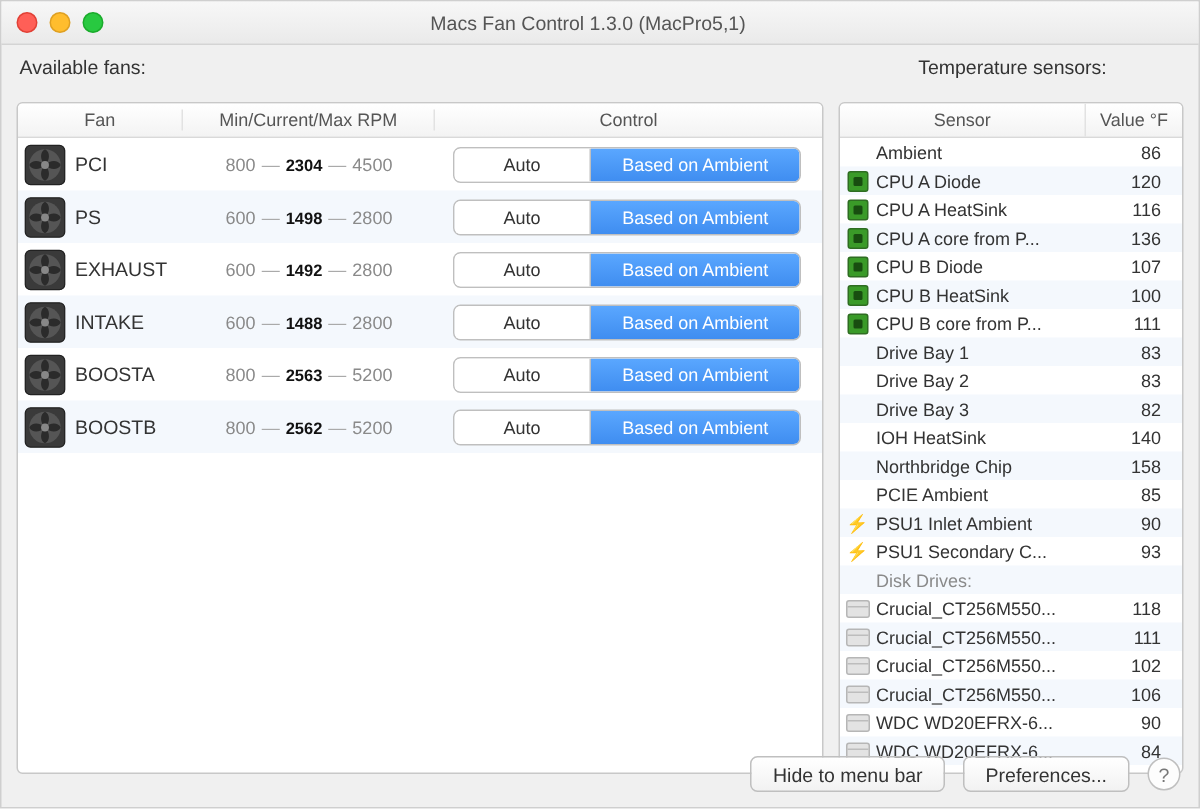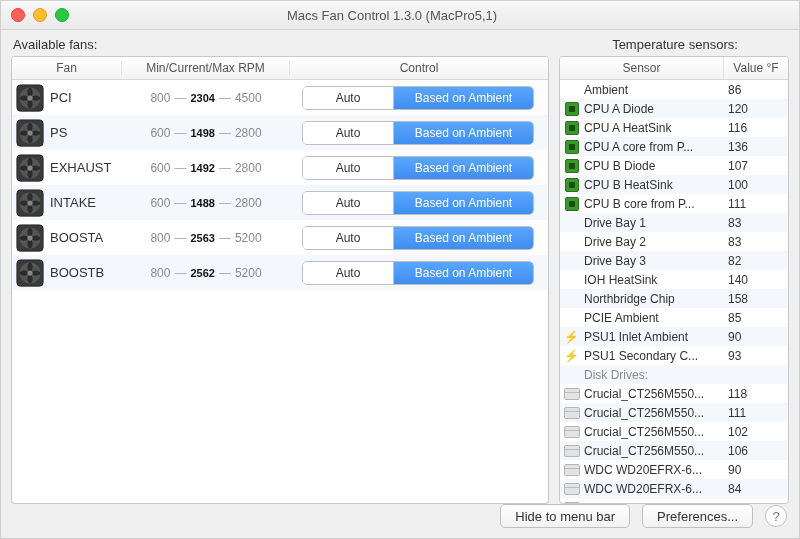--- a/index.html
+++ b/index.html
@@ -5,21 +5,21 @@
   html,body{margin:0;padding:0;font-family:"Helvetica Neue",Helvetica,Arial,sans-serif;font-size:13px;color:#333;background:#efefef;}
   .window{width:800px;height:539px;background:#f0f0f0;position:relative;border:1px solid #cfcfcf;box-sizing:border-box;}
   .titlebar{height:28px;display:flex;align-items:center;position:relative;border-bottom:1px solid #d4d4d4;background:linear-gradient(#f7f7f7,#eaeaea);}
   .tl-dots{display:flex;gap:8px;margin-left:10px;}
   .dot{width:12px;height:12px;border-radius:50%;}
   .dot.red{background:#ff5f57;border:1px solid #e14136;}
   .dot.yel{background:#ffbd2e;border:1px solid #dfa022;}
   .dot.grn{background:#28c940;border:1px solid #1aab2b;}
   .title{position:absolute;left:0;right:16px;text-align:center;font-size:13px;color:#555;pointer-events:none;}
   .body{position:absolute;top:28px;left:0;right:0;bottom:0;padding:8px 10px 10px 10px;box-sizing:border-box;}
-  .section-label{font-size:13px;color:#333;margin:0 0 4px 2px;}
+  .section-label{font-size:13px;color:#333;margin:0 0 16px 2px;}
   .panels{display:flex;gap:10px;height:448px;}
   .panel{background:#fff;border:1px solid #c8c8c8;border-radius:4px;overflow:hidden;display:flex;flex-direction:column;}
   .panel.left{flex:1;}
   .panel.right{width:228px;}
   .hdr-row{display:flex;align-items:center;height:22px;font-size:12px;color:#555;border-bottom:1px solid #d9d9d9;background:linear-gradient(#ffffff,#f3f3f3);}
   .hcell{box-sizing:border-box;padding:0 4px;text-align:center;border-right:1px solid #e2e2e2;}
   .hcell:last-child{border-right:none;}
   .fan-col{width:110px;}
   .rpm-col{width:168px;}
   .ctl-col{flex:1;}
@@ -40,21 +40,21 @@
   .sensor-hdr{display:flex;height:22px;font-size:12px;color:#555;border-bottom:1px solid #d9d9d9;background:linear-gradient(#ffffff,#f3f3f3);}
   .scell{display:flex;align-items:center;justify-content:center;border-right:1px solid #e2e2e2;}
   .scell.name{flex:1;}
   .scell.val{width:64px;border-right:none;}
   .sensor-rows{flex:1;overflow:auto;}
   .srow{display:flex;align-items:center;height:19px;font-size:12px;padding-left:4px;}
   .srow.alt{background:#f4f8fd;}
   .srow.group{color:#8a8a8a;}
   .sicon{width:16px;height:16px;margin-right:4px;flex:none;display:flex;align-items:center;justify-content:center;}
   .sname{flex:1;white-space:nowrap;overflow:hidden;text-overflow:ellipsis;}
-  .sval{width:58px;text-align:left;padding-right:2px;}
+  .sval{width:58px;text-align:right;padding-right:14px;}
   .chip{width:12px;height:12px;background:#3a9a28;border:1px solid #2f6d22;border-radius:2px;position:relative;}
   .chip:after{content:"";position:absolute;inset:3px;background:#184d10;border-radius:1px;}
   .bolt{color:#e0b400;font-size:12px;}
   .disk{width:14px;height:10px;background:#e3e3e3;border:1px solid #b6b6b6;border-radius:2px;position:relative;}
   .disk:before{content:"";position:absolute;left:0;right:0;top:3px;height:1px;background:#bdbdbd;}
   
   .bottom{position:absolute;right:12px;bottom:10px;display:flex;align-items:center;gap:12px;}
   .btn{height:22px;padding:0 14px;border:1px solid #bfbfbf;border-radius:5px;background:linear-gradient(#ffffff,#f2f2f2);font-size:13px;display:flex;align-items:center;cursor:pointer;}
   .help{width:20px;height:20px;border:1px solid #bfbfbf;border-radius:50%;display:flex;align-items:center;justify-content:center;color:#777;font-size:13px;background:#fdfdfd;cursor:pointer;}
   .right-top-label{text-align:center;}

